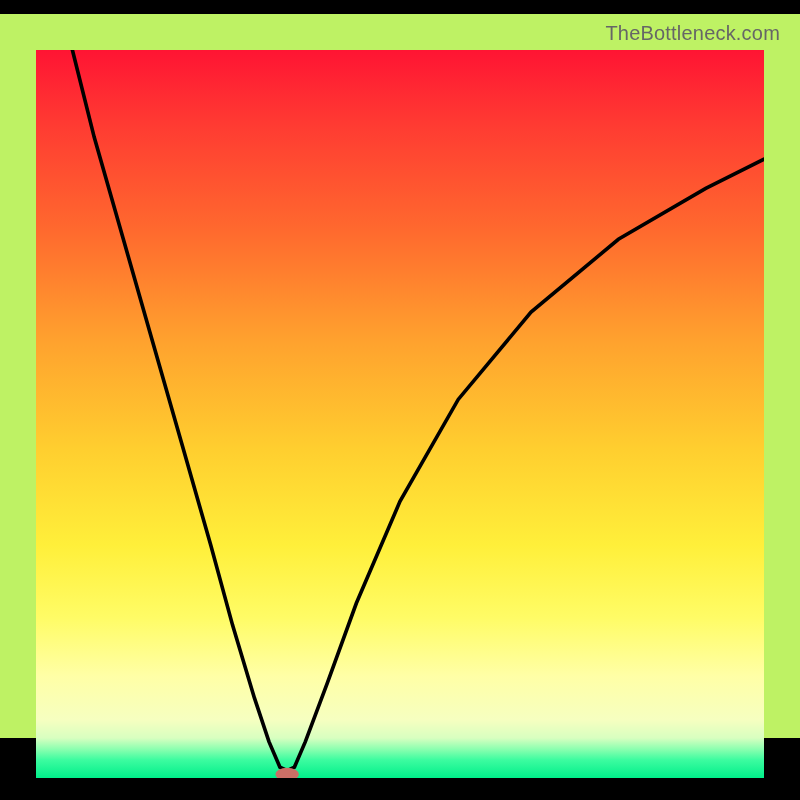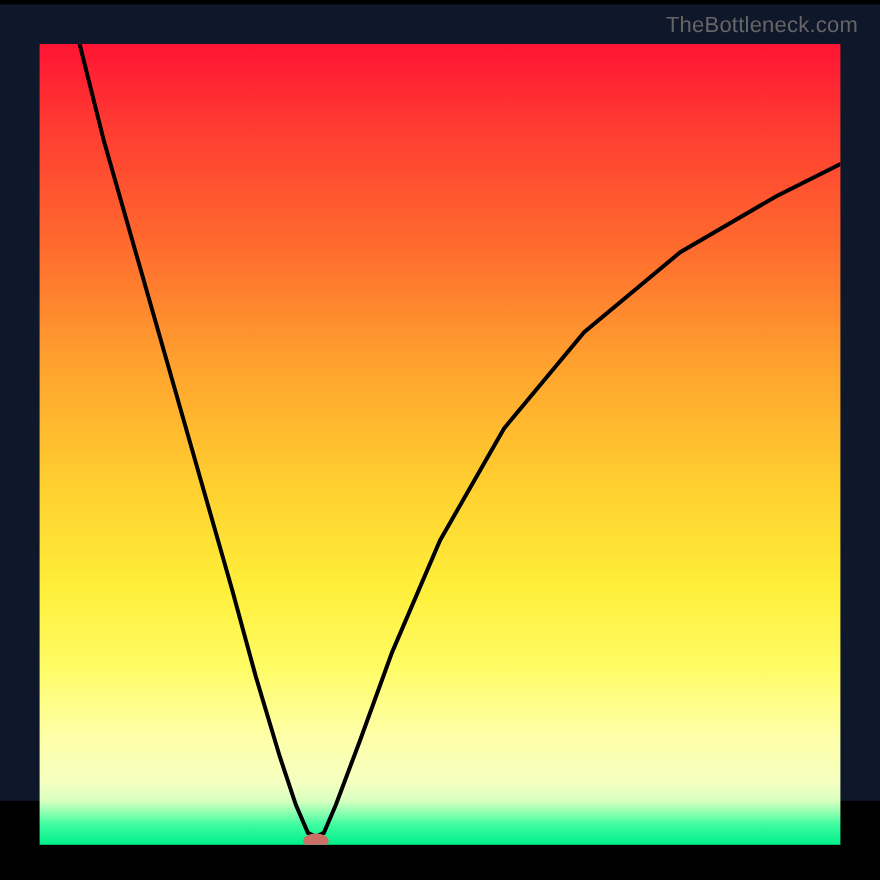--- a/index.html
+++ b/index.html
@@ -7,24 +7,24 @@
     padding: 0;
     width: 800px;
     height: 800px;
     background: #000;
     overflow: hidden;
     font-family: Arial, Helvetica, sans-serif;
   }
   .frame {
     position: absolute;
     left: 0;
-    top: 4px;
+    top: 14px;
     width: 800px;
     height: 724px;
-    background: #0f172a;
+    background: #bef264;
   }
   .plot-area {
     position: absolute;
     left: 36px;
     top: 36px;
     width: 728px;
     height: 728px;
   }
   .gradient-bg {
     position: absolute;

